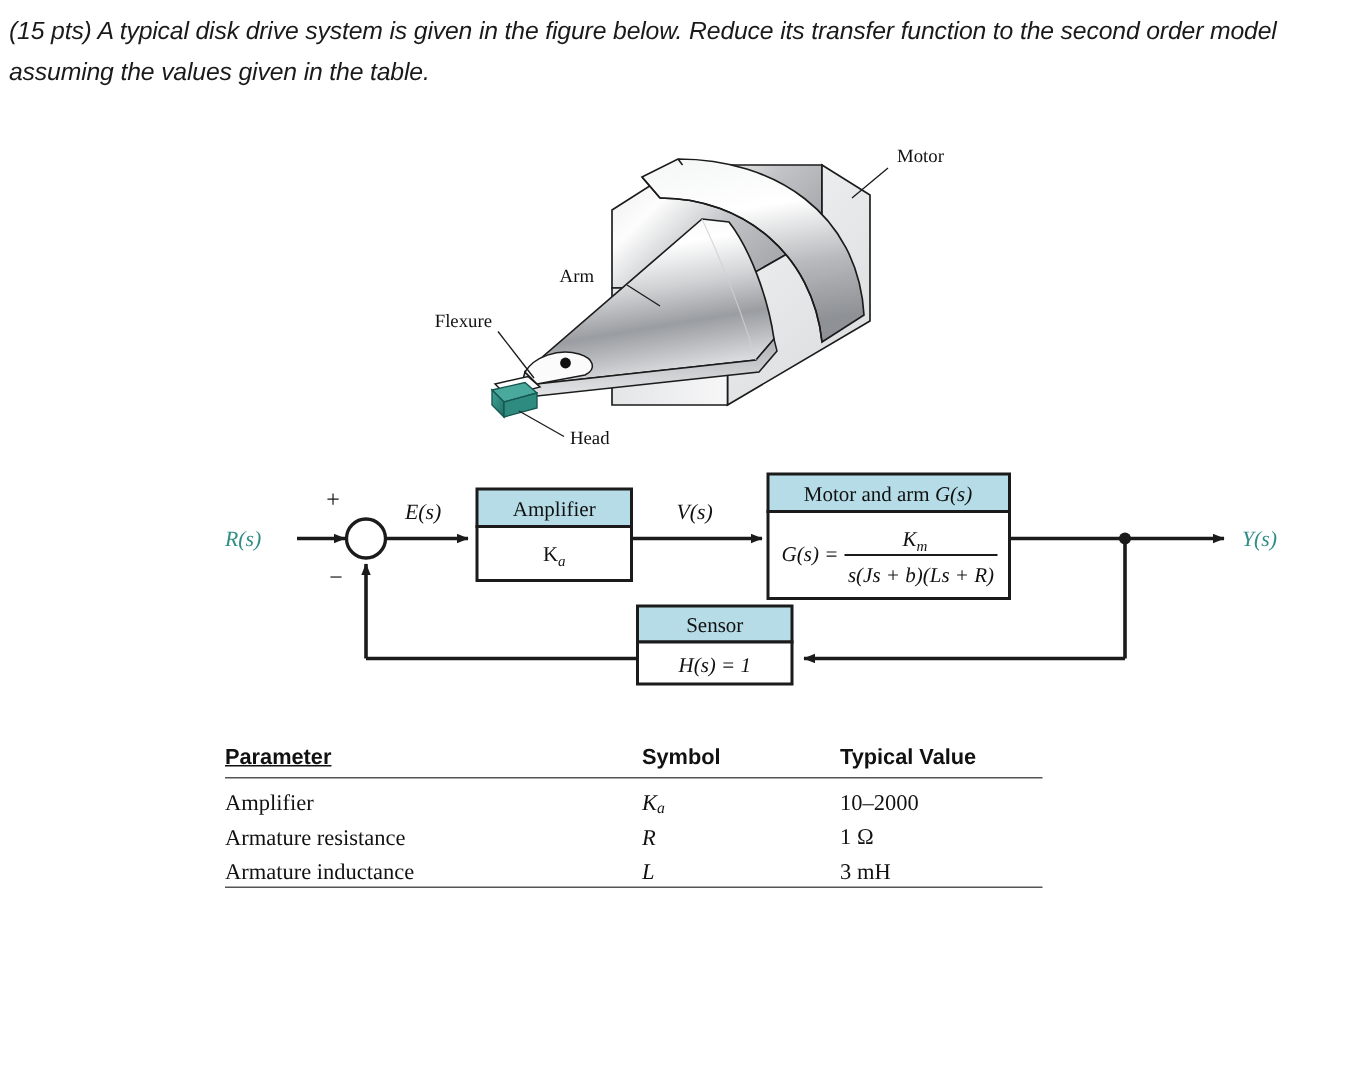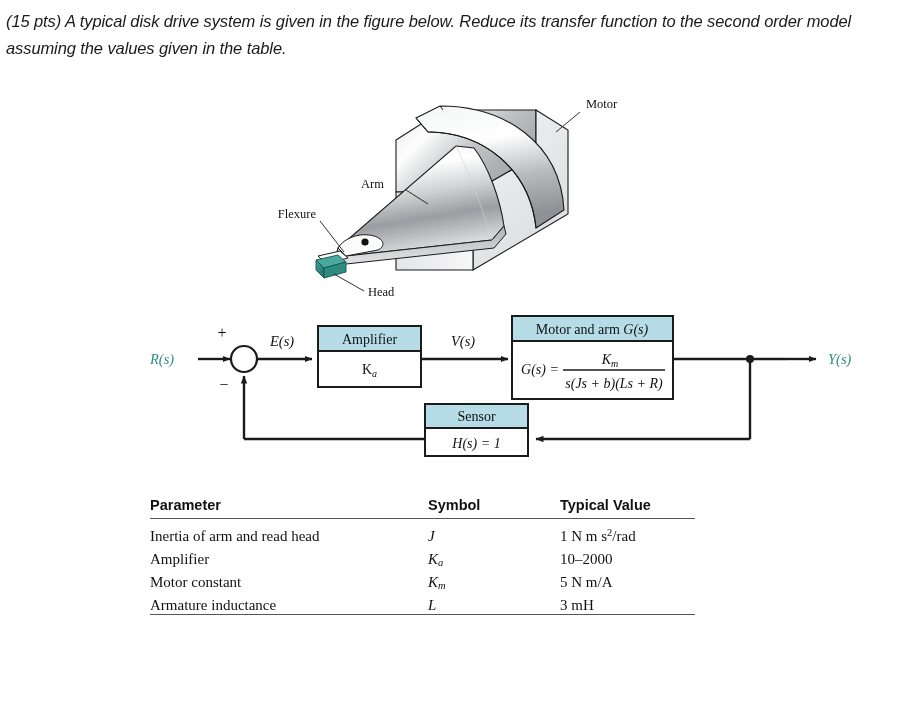--- a/index.html
+++ b/index.html
@@ -26,21 +26,21 @@
     font-size: 16.5px;
     line-height: 27px;
     color: #1a1a1a;
     letter-spacing: -0.1px;
     font-style: italic;
   }
 
   
   #mech-figure {
     position: absolute;
-    left: 268px;
+    left: 280px;
     top: 88px;
     width: 420px;
     height: 220px;
   }
   #mech-figure svg { display: block; }
 
   .fig-label {
     font-family: "Liberation Serif", serif;
     font-size: 12.5px;
     fill: #111111;
@@ -127,21 +127,21 @@
   }
   #param-table tbody tr:last-child td {
     padding-bottom: 0;
   }
   td.col-param { width: 278px; }
   td.col-symbol {
     width: 132px;
     font-style: italic;
   }
   td.col-value { width: 135px; }
-  th.col-param { width: 278px; }
+  th.col-param { width: 278px; text-decoration: underline; }
   th.col-symbol { width: 132px; margin-left: 24px; }
   th.col-value { width: 135px; }
 
   .sym-sub {
     font-size: 10.5px;
     font-style: italic;
     vertical-align: -0.22em;
   }
   .val-sup {
     font-size: 10.5px;
@@ -315,33 +315,28 @@
   <table>
     <thead>
       <tr>
         <th class="col-param">Parameter</th>
         <th class="col-symbol">Symbol</th>
         <th class="col-value">Typical Value</th>
       </tr>
     </thead>
     <tbody>
       <tr>
-        <td class="col-param">Inertia of arm and read head</td>
-        <td class="col-symbol"><span>J</span><span class="sym-sub"></span></td>
-        <td class="col-value"><span>1 N m s</span><span class="val-sup">2</span><span>/rad</span></td>
-      </tr>
-      <tr>
         <td class="col-param">Amplifier</td>
         <td class="col-symbol"><span>K</span><span class="sym-sub">a</span></td>
         <td class="col-value"><span>10–2000</span><span class="val-sup"></span><span></span></td>
       </tr>
       <tr>
-        <td class="col-param">Motor constant</td>
-        <td class="col-symbol"><span>K</span><span class="sym-sub">m</span></td>
-        <td class="col-value"><span>5 N m/A</span><span class="val-sup"></span><span></span></td>
+        <td class="col-param">Armature resistance</td>
+        <td class="col-symbol"><span>R</span><span class="sym-sub"></span></td>
+        <td class="col-value"><span>1 Ω</span><span class="val-sup"></span><span></span></td>
       </tr>
       <tr>
         <td class="col-param">Armature inductance</td>
         <td class="col-symbol"><span>L</span><span class="sym-sub"></span></td>
         <td class="col-value"><span>3 mH</span><span class="val-sup"></span><span></span></td>
       </tr>
     </tbody>
   </table>
 </div>
 

